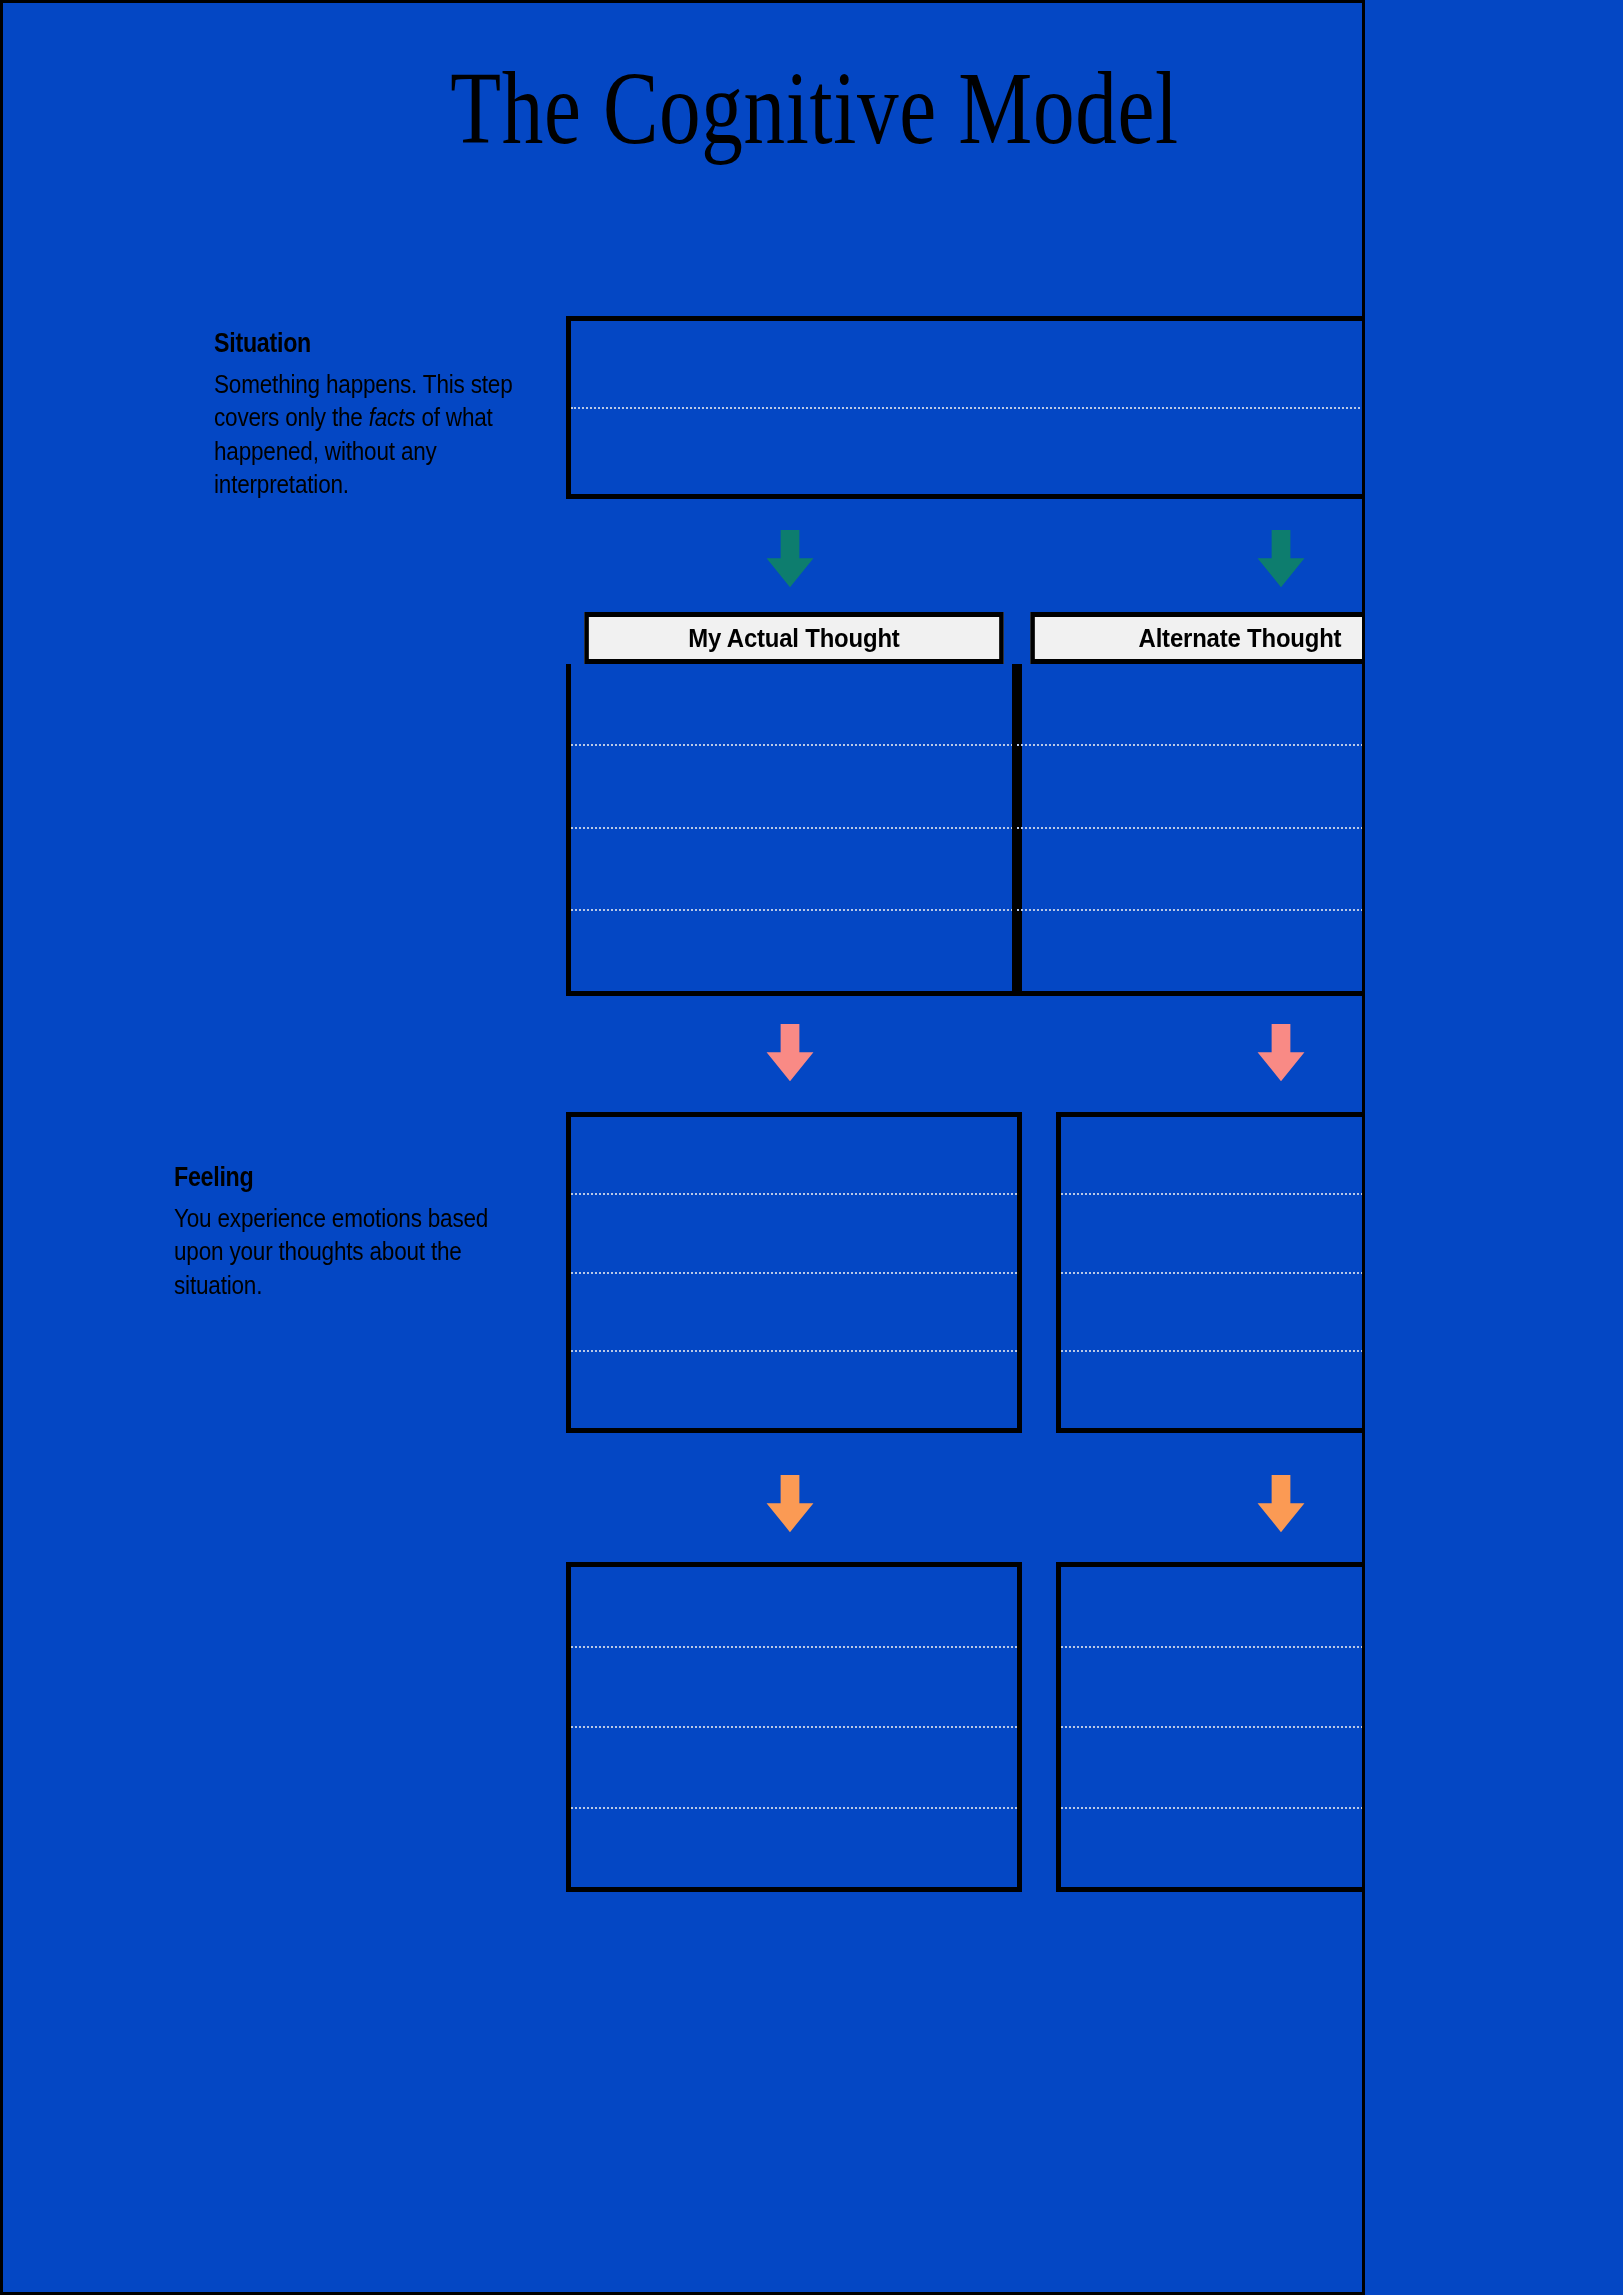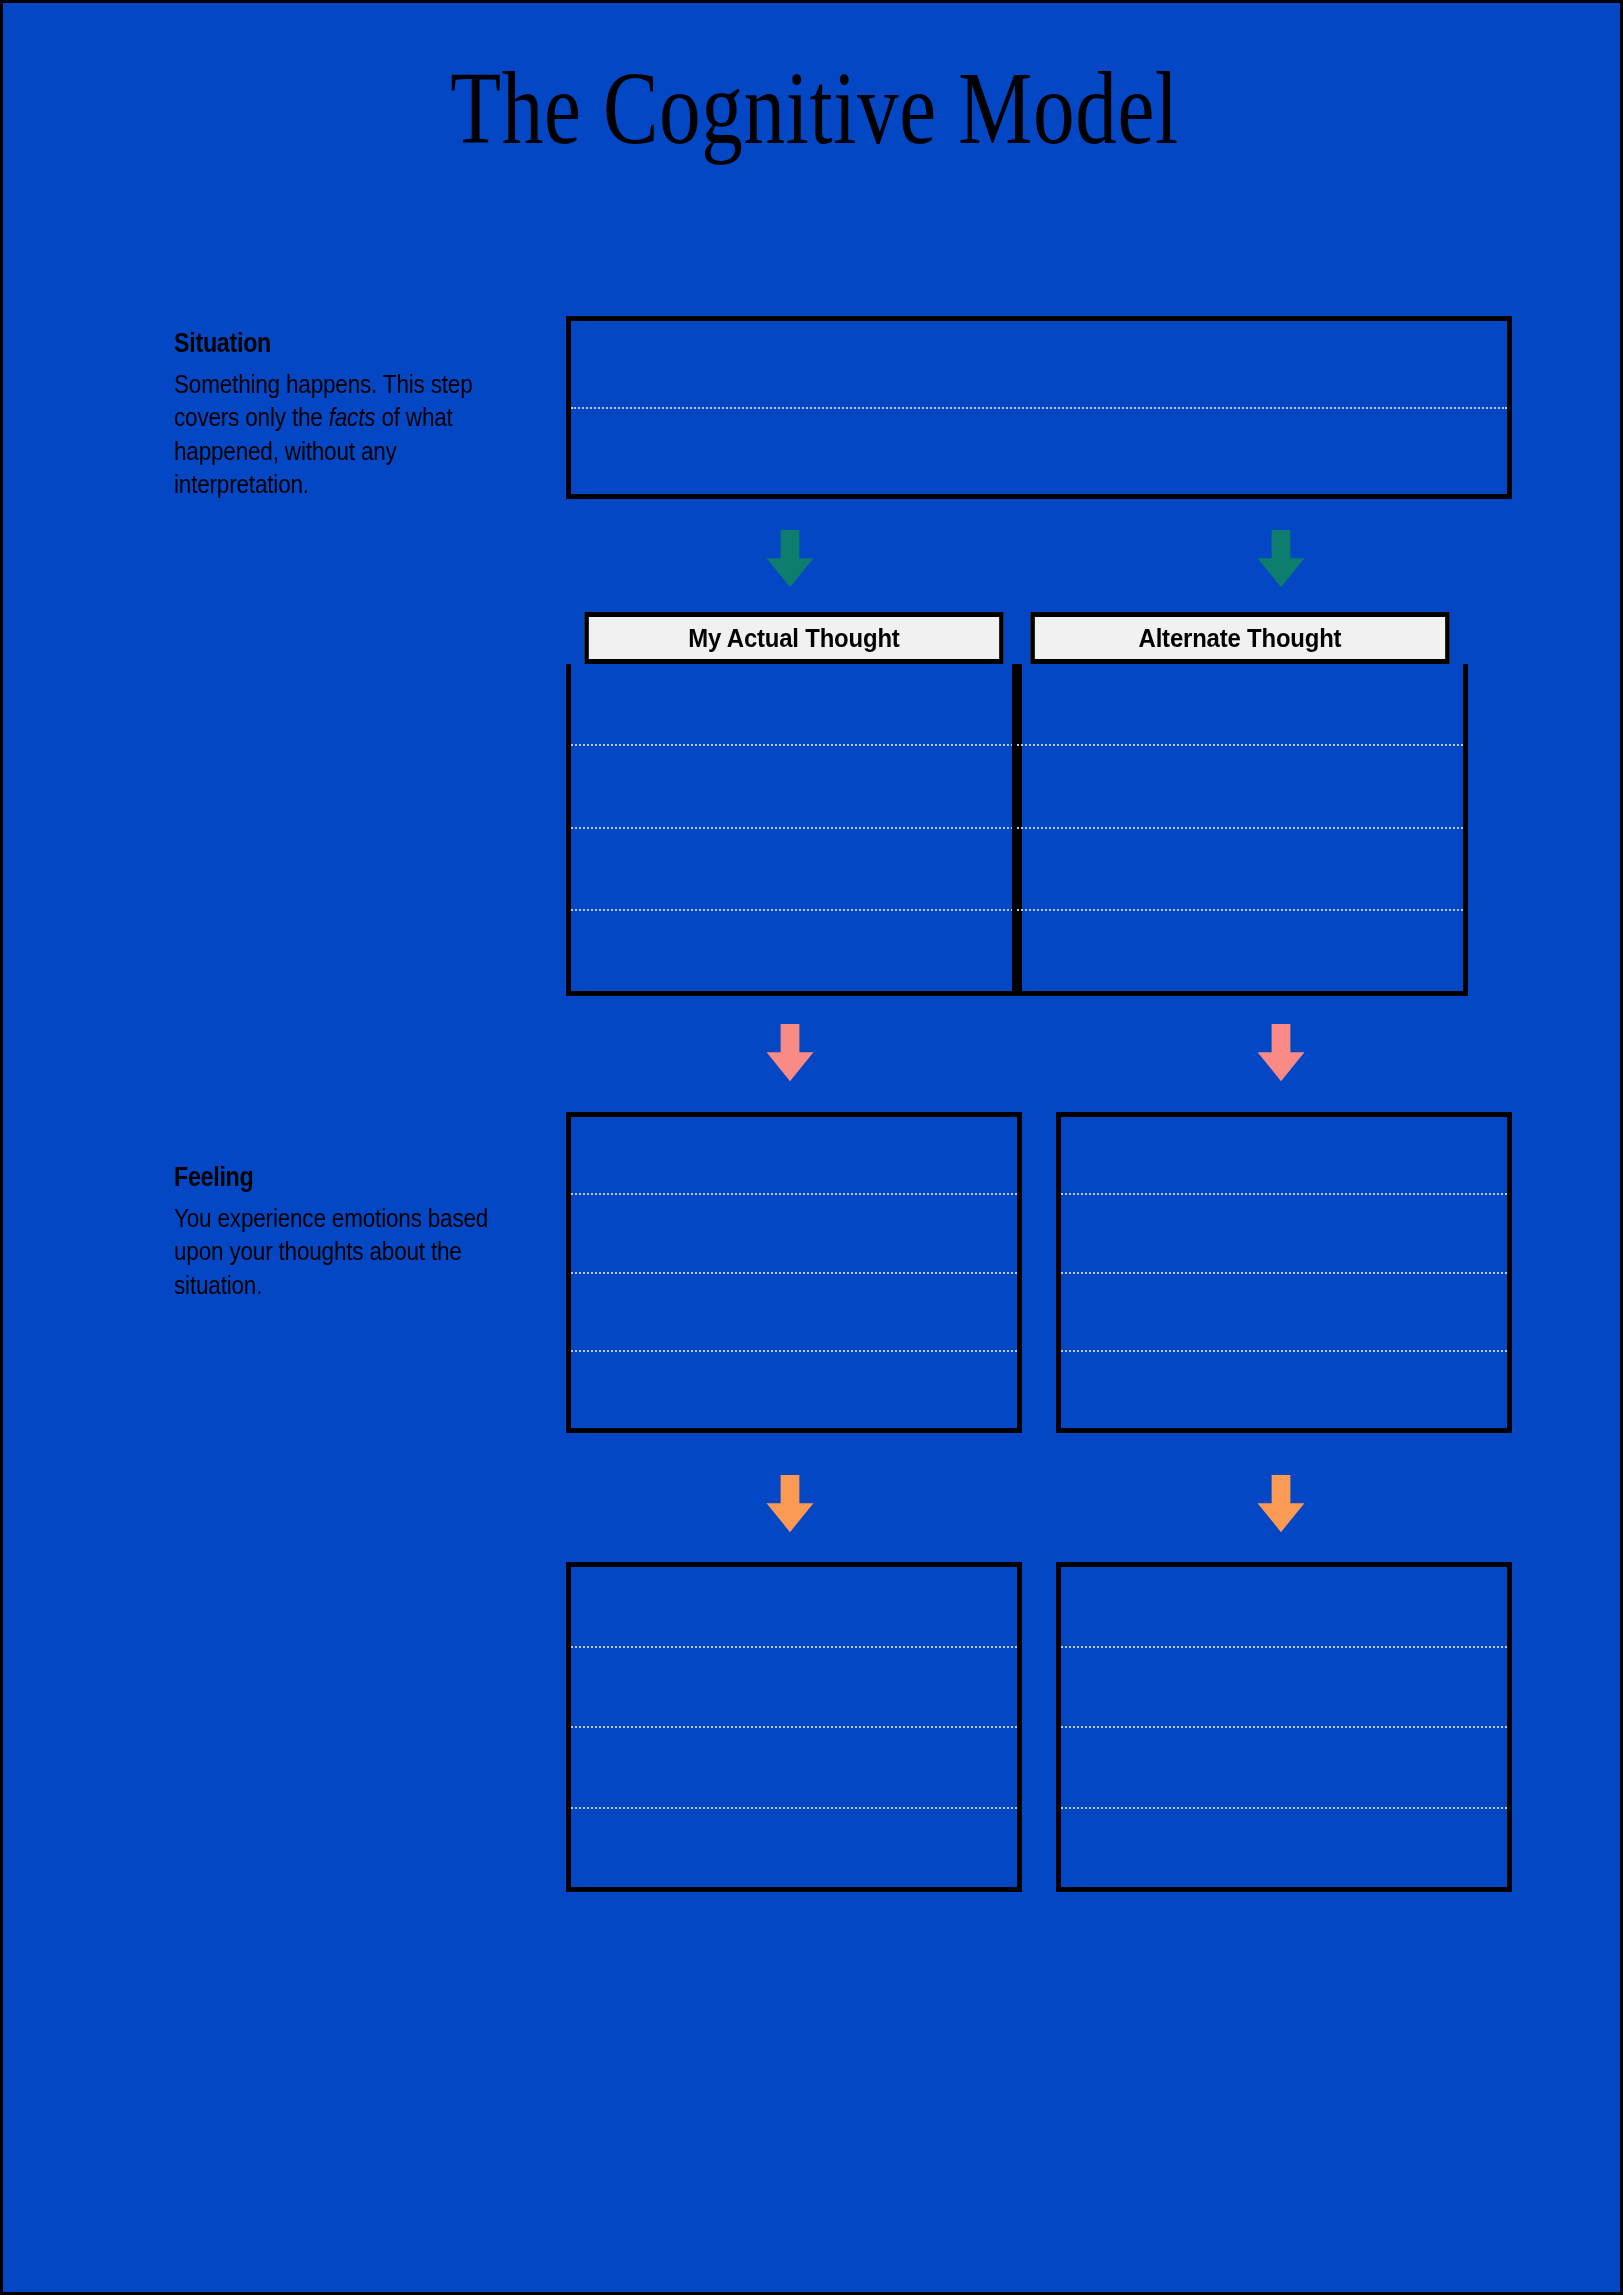--- a/index.html
+++ b/index.html
@@ -10,21 +10,21 @@
     width: 1623px;
     height: 2295px;
     background: #0447c4;
     font-family: "Liberation Sans", sans-serif;
     overflow: hidden;
   }
 
   
   #page {
     position: relative;
-    width: 1623px;
+    width: 1365px;
     height: 2295px;
     background: #0447c4;
     box-sizing: border-box;
     border: 3.1px solid #000000;
     overflow: hidden;
   }
 
   
   #title {
     position: absolute;
@@ -128,21 +128,21 @@
   }
   .arrow svg { display: block; width: 100%; height: 100%; }
 </style>
 </head>
 <body>
 
 <div id="page">
 
   <div id="title">The Cognitive Model</div>
 
-  <div class="desc" style="top:325px;">
+  <div class="desc" style="top:325px;margin-left:40px;">
     <div class="desc-title">Situation</div>
     <div class="desc-body"><span>Something happens. This step covers only the </span><em>facts</em><span> of what happened, without any interpretation.</span></div>
   </div>
 
   <div class="wbox" style="left:563px; top:313px; width:946px; height:183px;">
     <div class="lines">
       <div class="seg"></div>
       <div class="seg"></div>
     </div>
   </div>

